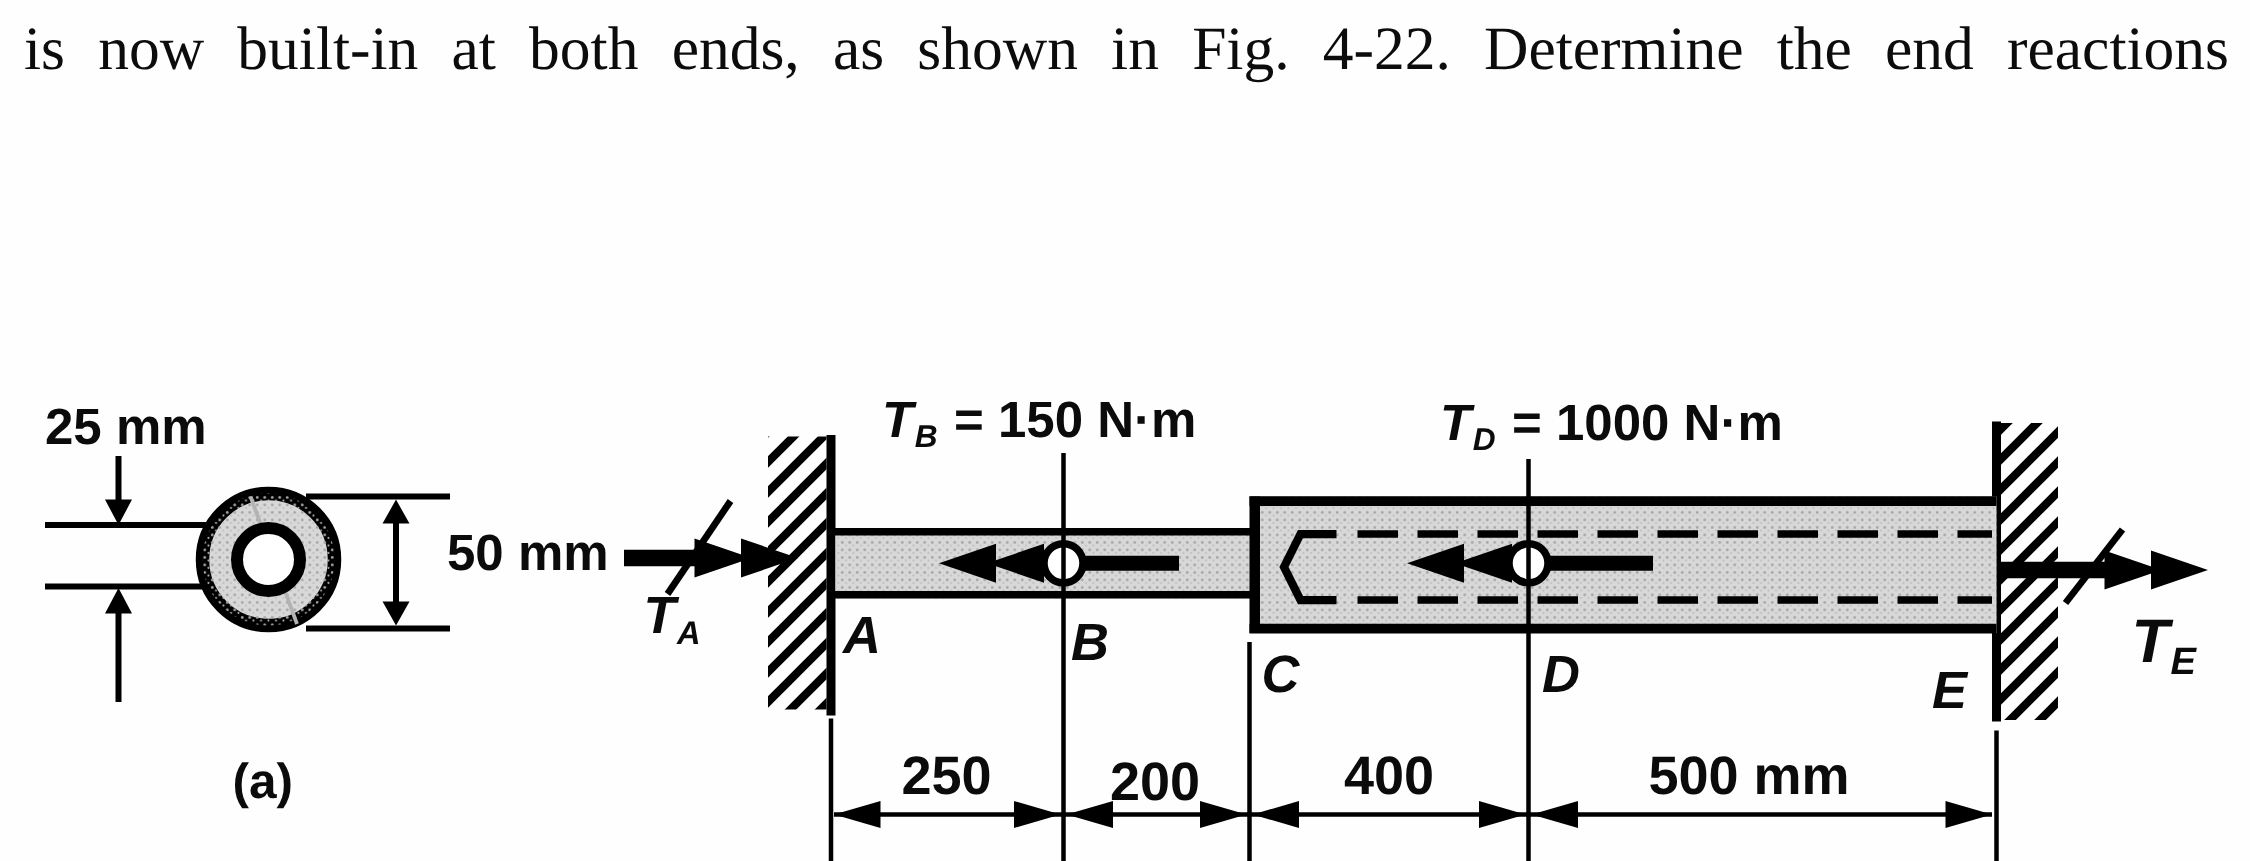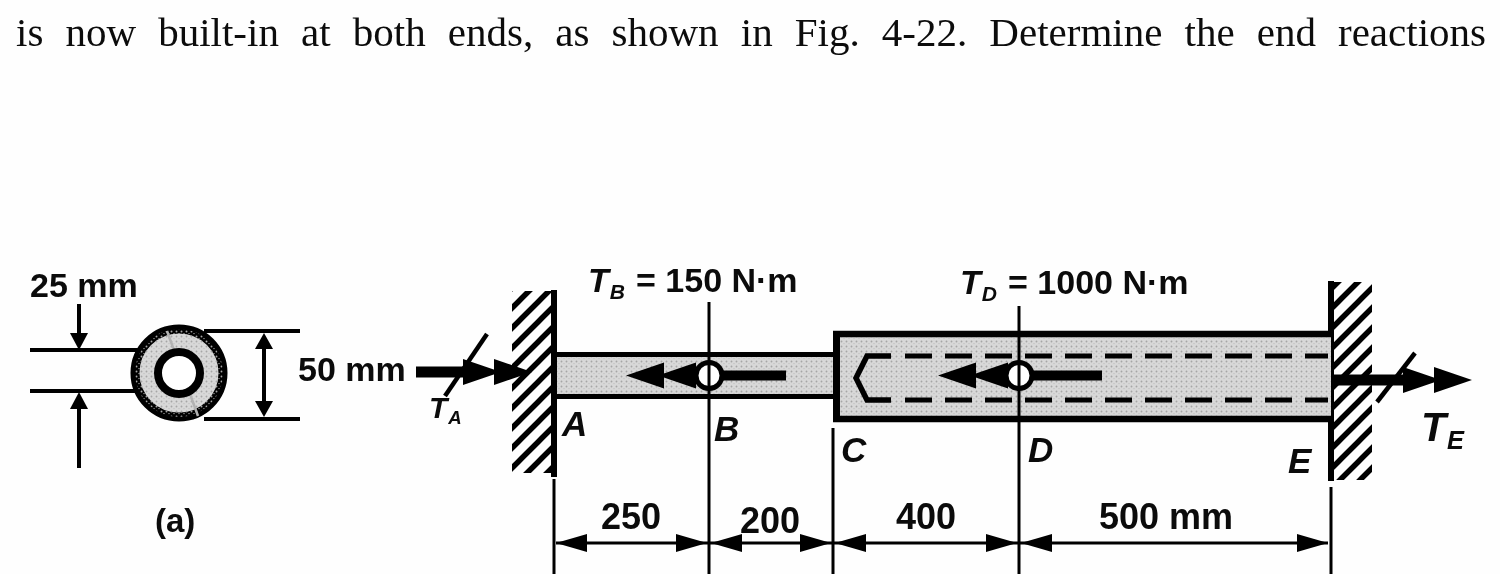--- a/index.html
+++ b/index.html
@@ -148,21 +148,21 @@
   <div class="just">is now built-in at both ends, as shown in Fig. 4-22. Determine the end reactions</div>
 </div>
 
 <div class="lbl fs34" style="left:30px;top:266px;">25 mm</div>
 <div class="lbl fs34" style="left:265px;top:350px;margin-left:33px;">50 mm</div>
 <div class="lbl" style="left:155px;top:502px;font-size:33px;">(a)</div>
 
 <div class="lbl fs34" style="left:588px;top:261px;"><span class="tsym">T</span><span class="tsub">B</span><span class="trest">= 150 N·m</span></div>
 <div class="lbl fs34" style="left:960px;top:263px;"><span class="tsym">T</span><span class="tsub">D</span><span class="trest">= 1000 N·m</span></div>
 
-<div class="lbl" style="left:429px;top:391px;font-size:30px;"><span class="tsym">T</span><span class="tsub">A</span></div>
+<div class="lbl" style="left:429px;top:391px;font-size:35px;"><span class="tsym">T</span><span class="tsub">A</span></div>
 <div class="lbl" style="left:1421px;top:404px;font-size:41px;text-align:right;"><span class="tsym">T</span><span class="tsub">E</span></div>
 
 <div class="lbl pt" style="left:562px;top:404px;">A</div>
 <div class="lbl pt" style="left:714px;top:409px;">B</div>
 <div class="lbl pt" style="left:841px;top:430px;">C</div>
 <div class="lbl pt" style="left:1028px;top:430px;">D</div>
 <div class="lbl pt" style="left:1288px;top:441px;">E</div>
 
 <div class="lbl fs36 ctr" style="left:631px;top:496px;">250</div>
 <div class="lbl fs36 ctr" style="left:770px;top:500px;">200</div>

